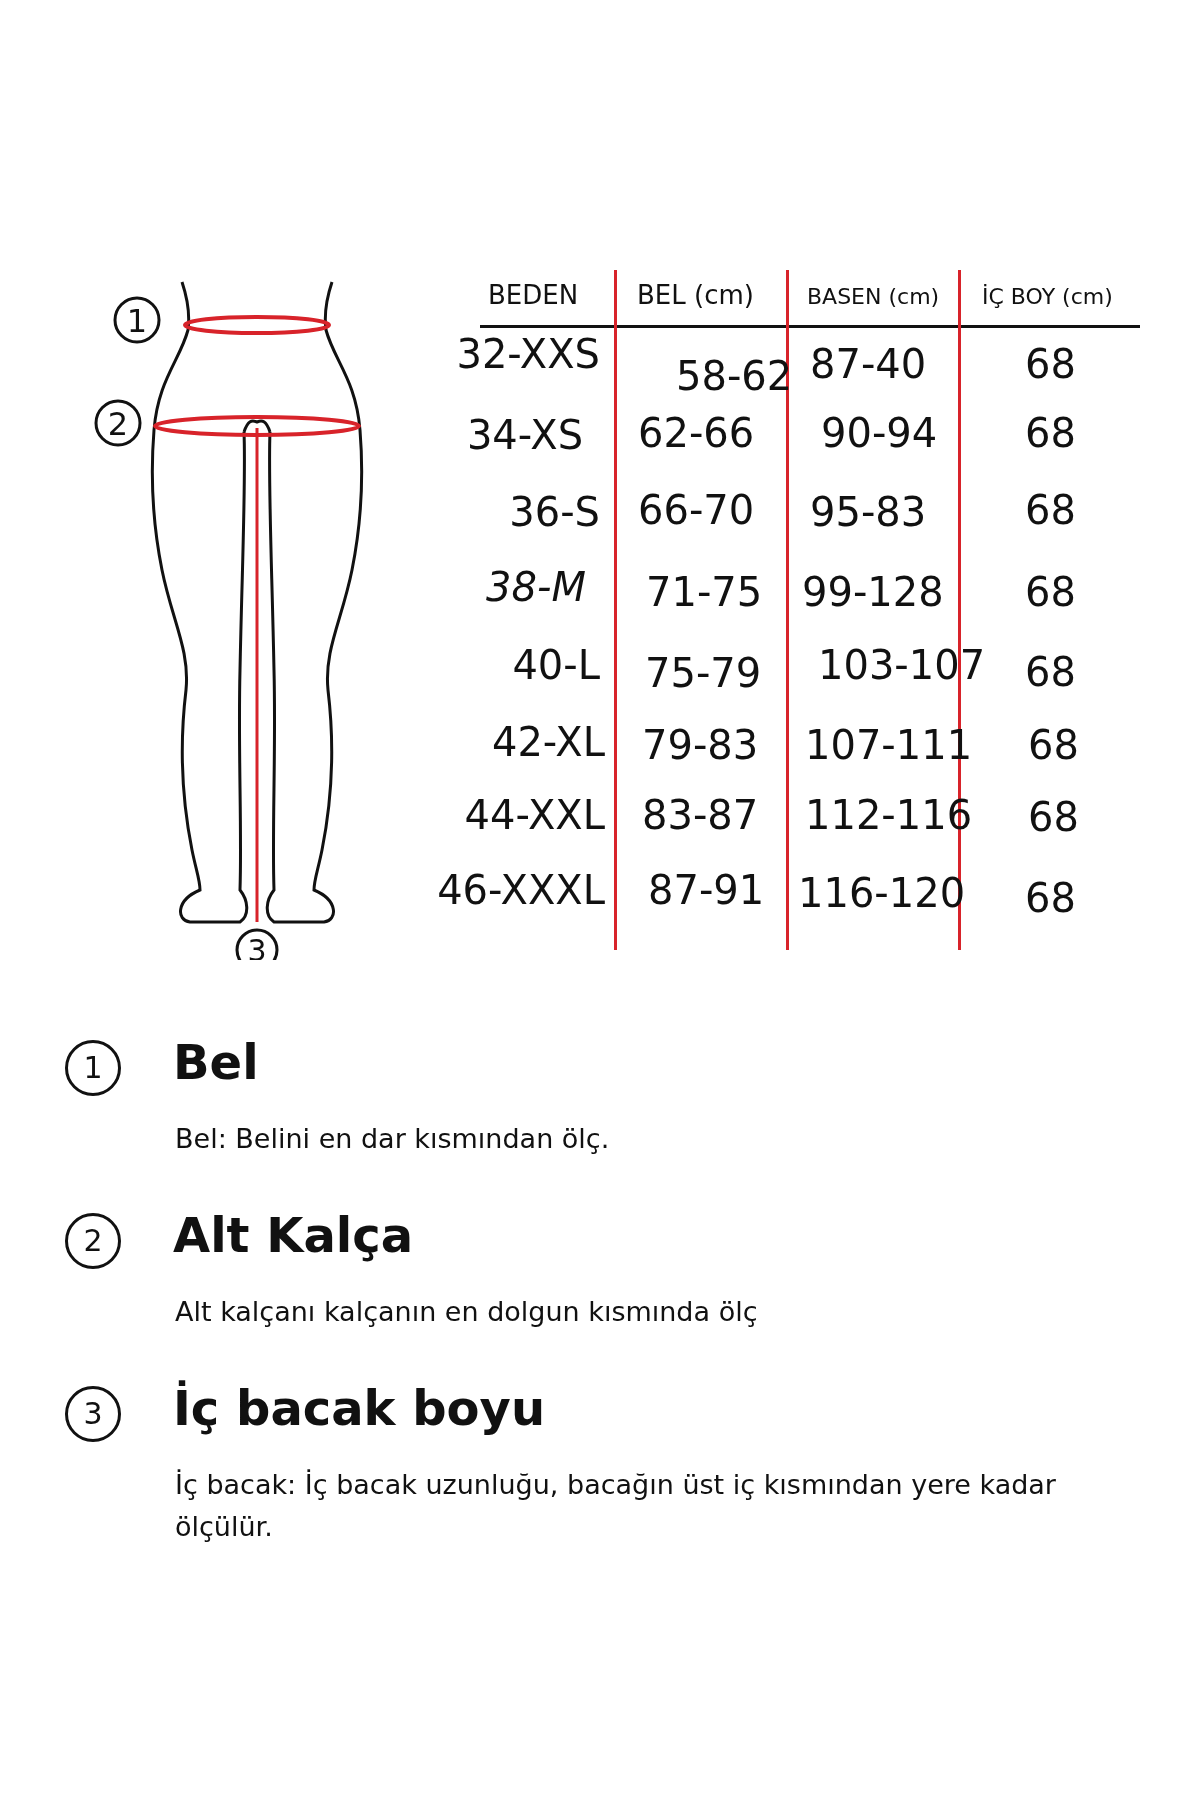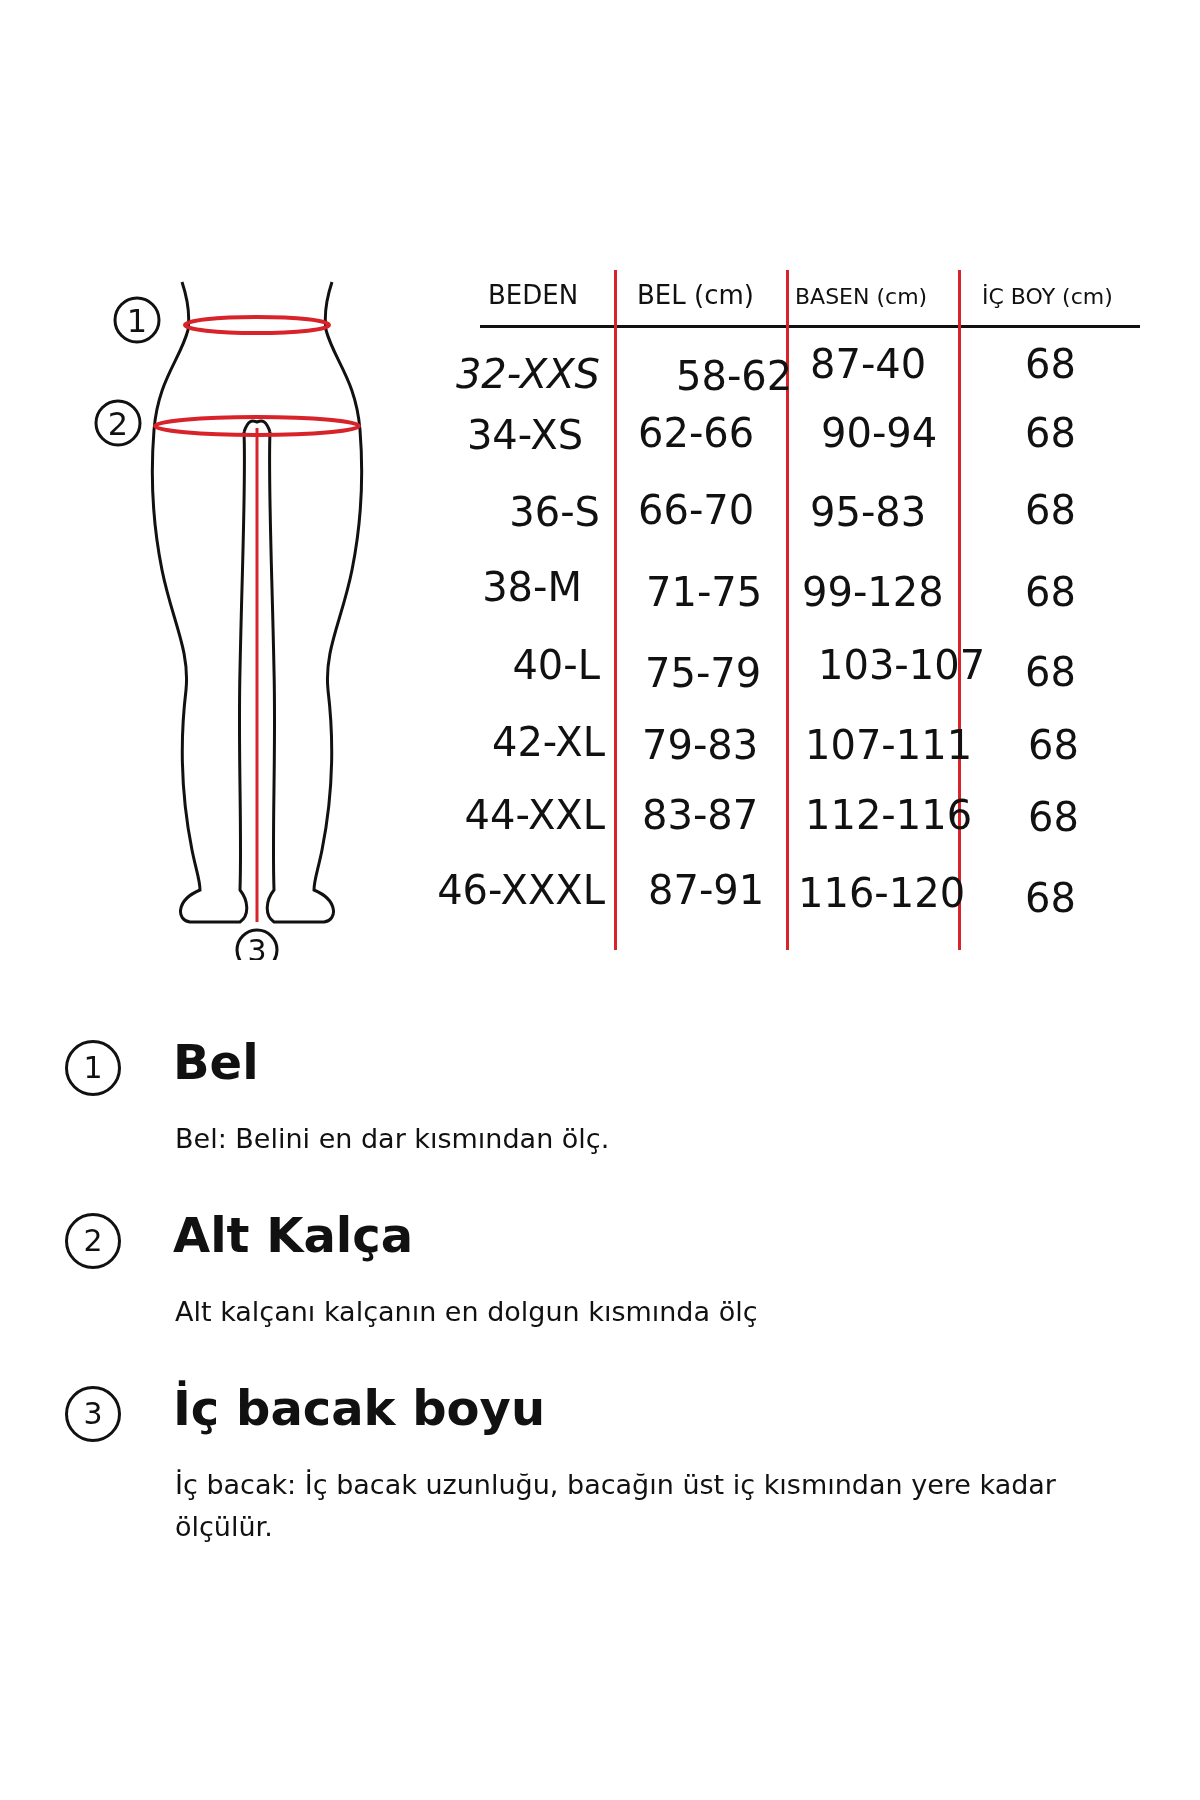--- a/index.html
+++ b/index.html
@@ -45,43 +45,43 @@
     <g>
       <circle cx="177" cy="680" r="20" fill="none" stroke="#111" stroke-width="3"></circle>
       <text x="177" y="691" font-size="30" text-anchor="middle" font-family="DejaVu Sans, sans-serif" fill="#111">3</text>
     </g>
   </svg>
 </div>
 
 <div class="table-wrap">
   <div class="hdr" style="left:68px;">BEDEN</div>
   <div class="hdr" style="left:217px;">BEL (cm)</div>
-  <div class="hdr small" style="left:375px;text-align:center;">BASEN (cm)</div>
+  <div class="hdr small" style="left:387px;text-align:center;">BASEN (cm)</div>
   <div class="hdr small" style="left:562px;">İÇ BOY (cm)</div>
   <div class="hdr-rule"></div>
   <div class="vline" style="left:194px;"></div>
   <div class="vline" style="left:366px;"></div>
   <div class="vline" style="left:538px;"></div>
 
-  <div class="cell" style="left:30px;  top:84px; width:150px; text-align:right;font-style:italic;">32-XXS</div>
+  <div class="cell" style="left:30px;  top:64px; width:150px; text-align:right;">32-XXS</div>
   <div class="cell" style="left:215px; top:86px;margin-left:41px;">58-62</div>
   <div class="cell" style="left:390px; top:74px;">87-40</div>
   <div class="cell" style="left:605px; top:74px;">68</div>
 
   <div class="cell" style="left:30px;  top:145px; width:150px; text-align:center;">34-XS</div>
   <div class="cell" style="left:218px; top:143px;">62-66</div>
   <div class="cell" style="left:390px; top:143px;margin-left:11px;">90-94</div>
   <div class="cell" style="left:605px; top:143px;">68</div>
 
   <div class="cell" style="left:30px;  top:222px; width:150px; text-align:right;">36-S</div>
   <div class="cell" style="left:218px; top:220px;">66-70</div>
   <div class="cell" style="left:390px; top:222px;">95-83</div>
   <div class="cell" style="left:605px; top:220px;">68</div>
 
-  <div class="cell" style="left:12px;  top:297px; width:150px; text-align:right;">38-M</div>
+  <div class="cell" style="left:41px;  top:297px; width:150px; text-align:center;font-style:italic;">38-M</div>
   <div class="cell" style="left:226px; top:302px;text-align:center;">71-75</div>
   <div class="cell" style="left:382px; top:302px;">99-128</div>
   <div class="cell" style="left:605px; top:302px;">68</div>
 
   <div class="cell" style="left:30px;  top:375px; width:150px; text-align:right;">40-L</div>
   <div class="cell" style="left:225px; top:383px;">75-79</div>
   <div class="cell" style="left:370px; top:375px;padding-left:28px;">103-107</div>
   <div class="cell" style="left:605px; top:382px;">68</div>
 
   <div class="cell" style="left:30px;  top:452px; width:155px; text-align:right;">42-XL</div>

